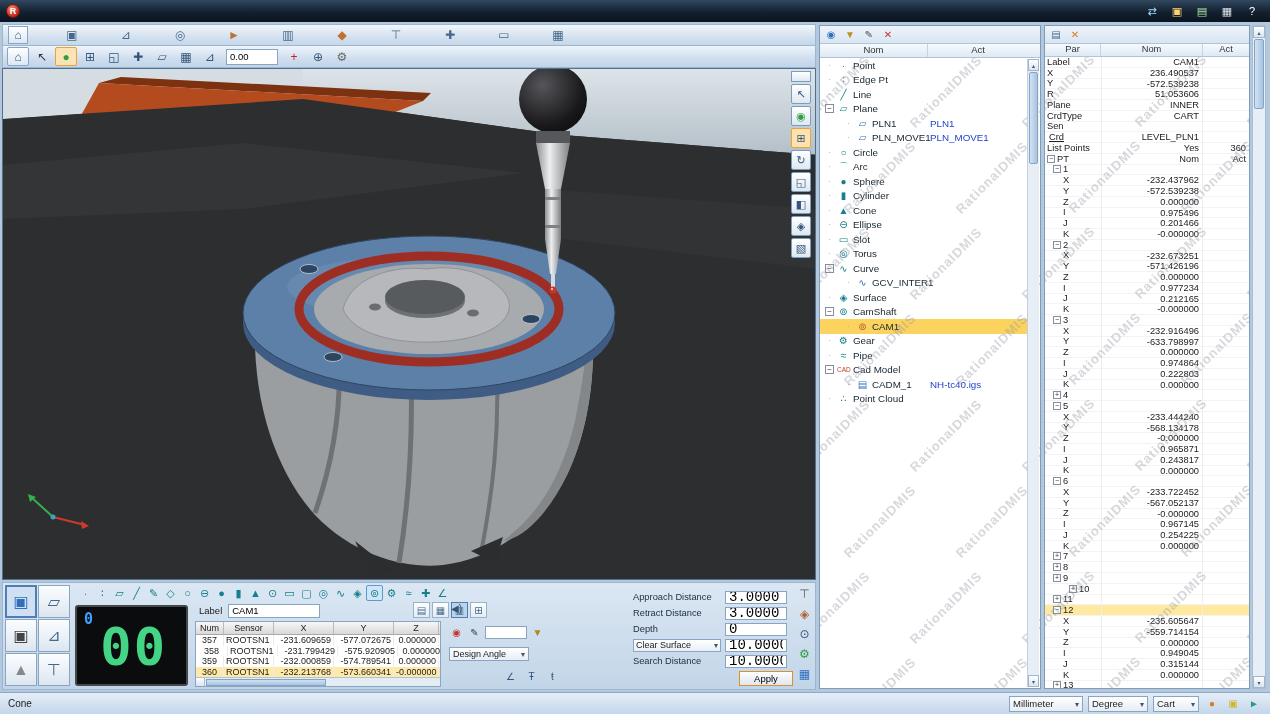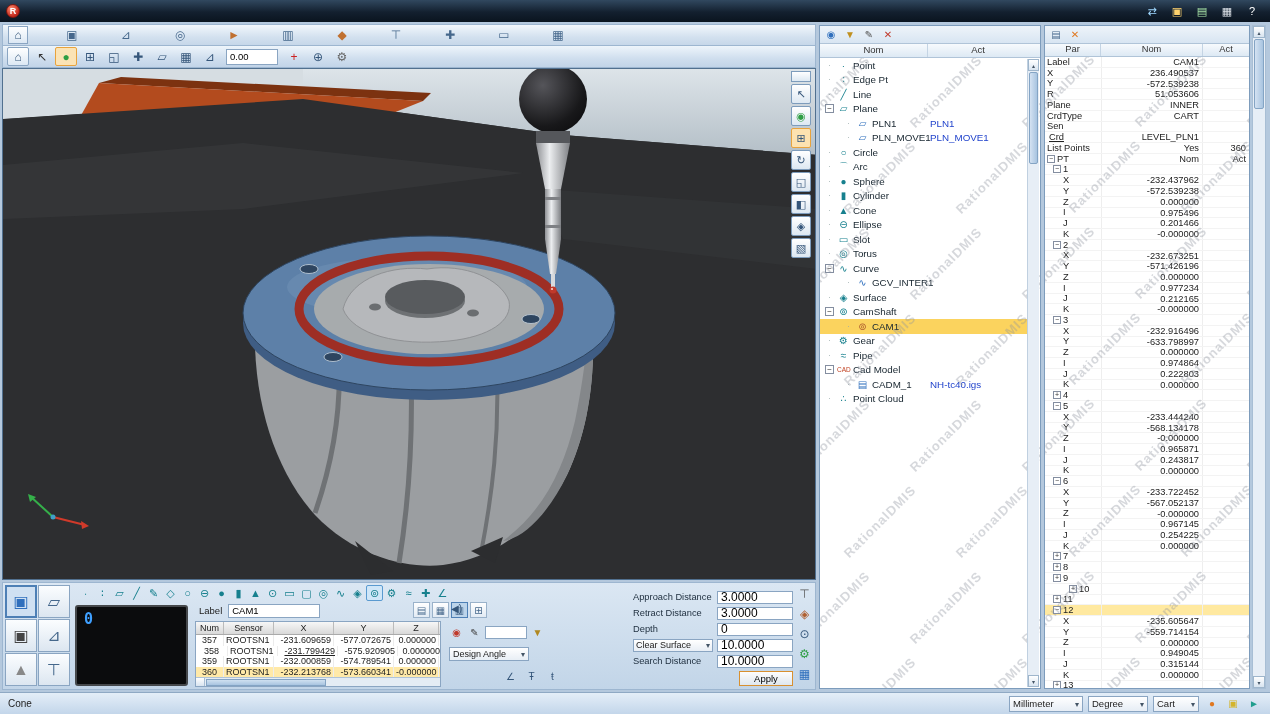--- a/index.html
+++ b/index.html
@@ -62,21 +62,21 @@
 #bp-cl-row1{position:absolute;left:2px;top:28px;display:flex;gap:3px;align-items:center}
 #bp-filter-input{width:42px;height:13px;border:1px solid #8aa5c2;font-size:9px;font-family:inherit}
 #bp-design{position:absolute;left:2px;top:50px;width:80px;height:14px;border:1px solid #8aa5c2;background:linear-gradient(#fff,#e8eef5);display:flex;align-items:center;justify-content:space-between;padding:0 3px;font-size:9px}
 #bp-cl-row3{position:absolute;left:56px;top:72px;display:flex;gap:6px}
 .cl-ic{width:15px;height:14px;display:flex;align-items:center;justify-content:center;font-size:10px}
 #bp-form{position:absolute;left:630px;top:6px;width:160px}
 .f-row{display:flex;align-items:center;height:16px;gap:4px}
 .f-lb{width:88px;font-size:9.3px;color:#1c2c3c;white-space:nowrap;overflow:hidden}
 .f-ddl{width:88px;height:13px;border:1px solid #8aa5c2;background:linear-gradient(#fff,#e8eef5);display:flex;align-items:center;justify-content:space-between;padding:0 2px;font-size:9px}
 .dd-caret::after{content:"▾";font-size:8px;color:#456}
-.f-in{width:76px;height:13px;border:1px solid #8aa5c2;font-size:12px;padding:0 3px;font-family:Liberation Sans, sans-serif}
+.f-in{width:62px;height:13px;border:1px solid #8aa5c2;font-size:14px;padding:0 3px;font-family:Liberation Mono, monospace}
 #bp-apply{position:absolute;left:736px;top:88px;width:54px;height:15px;background:linear-gradient(#fdfdfd,#dfe7ef);border:1px solid #d89030;font-size:9.5px;font-family:inherit}
 #bp-right{position:absolute;left:791px;top:2px;width:21px;display:flex;flex-direction:column;gap:3px;align-items:center}
 .bpr-ic{width:18px;height:17px;display:flex;align-items:center;justify-content:center;font-size:12px}
 
 
 #treepanel{position:absolute;left:819px;top:25px;width:222px;height:664px;background:#fff;border:1px solid #7d9cbc;display:flex;flex-direction:column}
 #tree-toolbar{height:18px;background:linear-gradient(#eef4fa,#d8e5f2);border-bottom:1px solid #b0c4d8;display:flex;align-items:center;gap:3px;padding:0 3px;flex:none}
 .mini-btn{width:16px;height:15px;font-size:10px;display:flex;align-items:center;justify-content:center;border:1px solid transparent;flex:none}
 #tree-header{height:14px;display:flex;background:linear-gradient(#f7fafd,#dde9f4);border-bottom:1px solid #b0c4d8;font-size:9.5px;color:#333;flex:none}
 .th-nom{width:108px;text-align:center;border-right:1px solid #c4d4e4}
@@ -261,20 +261,21 @@
     <div id="bp-left">
         <div class="mode-btn sel" style="color: rgb(47, 111, 189);">▣</div>
         <div class="mode-btn" style="color: rgb(70, 104, 140);">▱</div>
         <div class="mode-btn" style="color: rgb(68, 68, 68);">▣</div>
         <div class="mode-btn" style="color: rgb(70, 104, 140);">⊿</div>
         <div class="mode-btn" style="color: rgb(136, 136, 136);">▲</div>
         <div class="mode-btn" style="color: rgb(70, 104, 140);">⊤</div>
       </div>
     <div id="bp-display">
       <span id="bp-count-prefix">0</span>
+      <span id="bp-count-value">00</span>
     </div>
     <div id="bp-geo">
         <span class="geo-btn" style="color: rgb(23, 128, 142);">∙</span>
         <span class="geo-btn" style="color: rgb(23, 128, 142);">∶</span>
         <span class="geo-btn" style="color: rgb(23, 128, 142);">▱</span>
         <span class="geo-btn" style="color: rgb(23, 128, 142);">╱</span>
         <span class="geo-btn" style="color: rgb(23, 128, 142);">✎</span>
         <span class="geo-btn" style="color: rgb(23, 128, 142);">◇</span>
         <span class="geo-btn" style="color: rgb(23, 128, 142);">○</span>
         <span class="geo-btn" style="color: rgb(23, 128, 142);">⊖</span>
@@ -314,21 +315,21 @@
         <div class="pt-row">
           <span class="pt-cell c0" style="width: 28px;">357</span>
           <span class="pt-cell c1" style="width: 50px;">ROOTSN1</span>
           <span class="pt-cell c2" style="width: 60px;">-231.609659</span>
           <span class="pt-cell c3" style="width: 60px;">-577.072675</span>
           <span class="pt-cell c4" style="width: 45px;">0.000000</span>
         </div>
         <div class="pt-row">
           <span class="pt-cell c0" style="width: 32px;">358</span>
           <span class="pt-cell c1" style="width: 50px;">ROOTSN1</span>
-          <span class="pt-cell c2" style="width: 60px; text-decoration: underline;">-231.799429</span>
+          <span class="pt-cell c2" style="width: 60px;">-231.799429</span>
           <span class="pt-cell c3" style="width: 60px;">-575.920905</span>
           <span class="pt-cell c4" style="width: 45px;">0.000000</span>
         </div>
         <div class="pt-row">
           <span class="pt-cell c0" style="width: 28px;">359</span>
           <span class="pt-cell c1" style="width: 50px;">ROOTSN1</span>
           <span class="pt-cell c2" style="width: 60px;">-232.000859</span>
           <span class="pt-cell c3" style="width: 60px;">-574.789541</span>
           <span class="pt-cell c4" style="width: 45px;">0.000000</span>
         </div>

